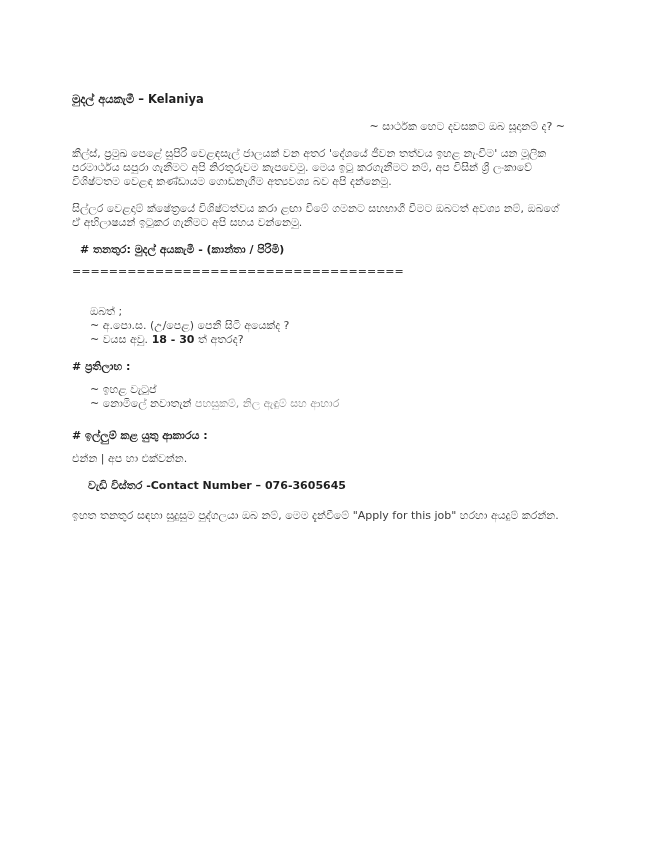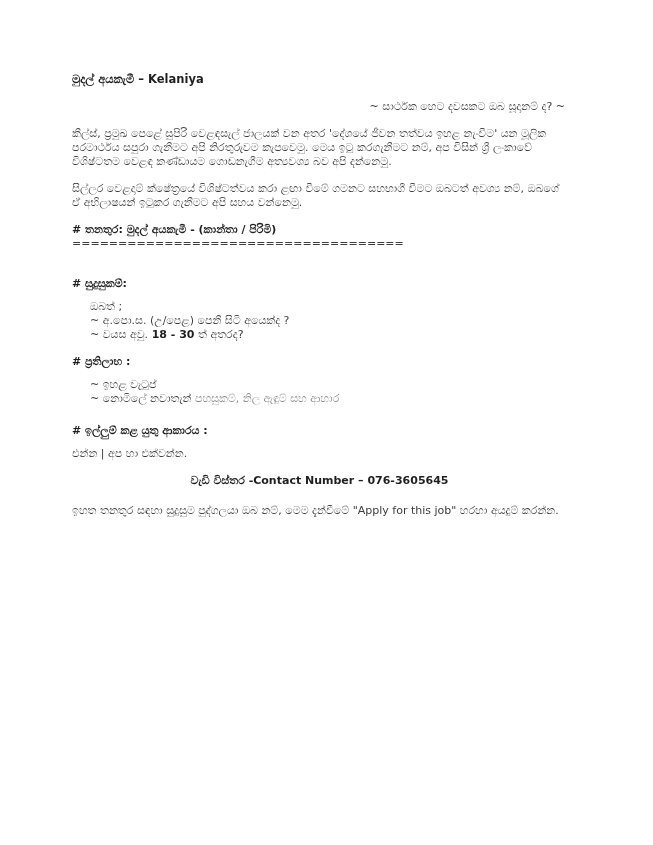--- a/index.html
+++ b/index.html
@@ -14,75 +14,73 @@
     font-size: 11px;
     line-height: 14px;
     color: #3d3d3d;
     overflow: hidden;
     box-sizing: border-box;
   }
   .page {
     box-sizing: border-box;
     width: 643px;
     height: 845px;
-    padding: 72px 78px 40px 72px;
+    padding: 92px 78px 40px 72px;
     background: #ffffff;
   }
   .doc-title {
     font-weight: bold;
     color: #1f1f1f;
     font-size: 11.5px;
     margin: 0 0 14px 0;
   }
   .tagline { margin: 0 0 13px 0; text-align: right; }
   .para { margin: 0 0 13px 0; }
   .section-heading {
     font-weight: bold;
     color: #1f1f1f;
     margin: 0 0 9px 0;
   }
   .position-heading {
     font-weight: bold;
     color: #1f1f1f;
-    margin: 0;
+    margin: 8px;
   }
   .separator {
     margin: 0 0 26px 0;
     letter-spacing: 0px;
     color: #3d3d3d;
   }
   .line { margin: 0; }
   .list-group { margin: 0 0 13px 18px; }
   .bold { font-weight: bold; color: #1f1f1f; }
   .muted { color: #8a8a8a; }
   .contact-line {
     font-weight: bold;
     color: #1f1f1f;
-    margin: 0 0 16px 2px;
-    text-align: center;
+    margin: 0 0 16px 16px;
   }
 </style>
 </head>
 <body>
 
 <div class="page">
 
   <p class="doc-title">මුදල් අයකැමී – Kelaniya</p>
 
   <p class="tagline">~ සාර්ථක හෙට දවසකට ඔබ සූදානම් ද? ~</p>
 
   <p class="para">කීල්ස්, ප්‍රමුඛ පෙළේ සුපිරි වෙළඳසැල් ජාලයක් වන අතර 'දේශයේ ජීවන තත්වය ඉහළ නැංවීම' යන මූලික පරමාර්ථය සපුරා ගැනීමට අපි නිරතුරුවම කැපවෙමු. මෙය ඉටු කරගැනීමට නම්, අප විසින් ශ්‍රී ලංකාවේ විශිෂ්ටතම වෙළඳ කණ්ඩායම ගොඩනැගීම අත්‍යවශ්‍ය බව අපි දන්නෙමු.</p>
 
   <p class="para">සිල්ලර වෙළදාම් ක්ෂේත්‍රයේ විශිෂ්ටත්වය කරා ළඟා වීමේ ගමනට සහභාගී වීමට ඔබටත් අවශ්‍ය නම්, ඔබගේ ඒ අභිලාෂයන් ඉටුකර ගැනීමට අපි සහය වන්නෙමු.</p>
 
   <p class="position-heading"># තනතුර: මුදල් අයකැමී - (කාන්තා / පිරිමි)</p>
 
   <p class="separator">====================================</p>
 
-  <p class="section-heading"># සුදුසුකම්:</p>
 
   <div class="list-group">
     <div class="line">ඔබත් ;</div>
     <div class="line">~ අ.පො.ස. (උ/පෙළ) පෙනී සිටි අයෙක්ද ?</div>
     <div class="line"><span>~ වයස අවු. </span><span class="bold">18 - 30</span><span> ත් අතරද?</span></div>
   </div>
 
   <p class="section-heading"># ප්‍රතිලාභ :</p>
 
   <div class="list-group">

